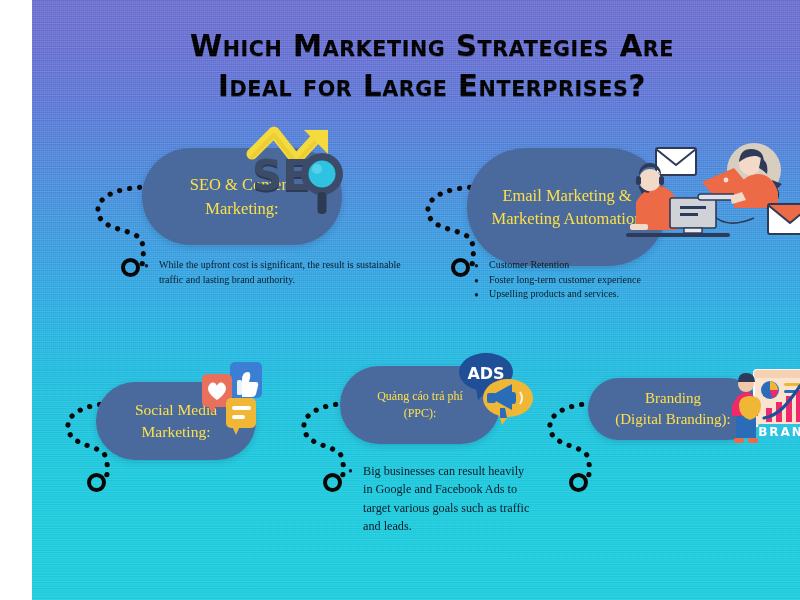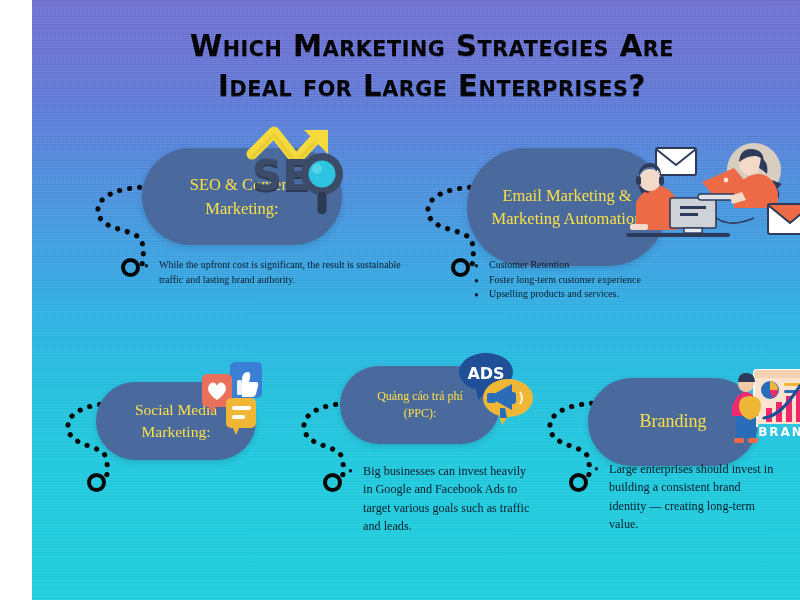--- a/index.html
+++ b/index.html
@@ -300,23 +300,24 @@
       <ellipse cx="54" cy="46" rx="25" ry="19" fill="#f0b736"></ellipse>
       <path d="M44 60 l12 2 l-8 11 Z" fill="#f0b736"></path>
       <path d="M40 42 l18 -10 l0 26 l-18 -10 Z" fill="#2b6cb8"></path>
       <rect x="33" y="41" width="9" height="10" rx="2" fill="#2b6cb8"></rect>
       <rect x="56" y="40" width="6" height="12" rx="3" fill="#2b6cb8"></rect>
       <path d="M46 56 l5 0 l2 10 l-7 0 Z" fill="#2b6cb8"></path>
       <path d="M66 40 q4 6 0 12" fill="none" stroke="#ffffff" stroke-width="2" opacity="0.85"></path>
     </g>
   </svg>
 
-  <div class="card" style="left:556px; top:378px; width:170px; height:88px; font-size:18px;">
+  <div class="card" style="left:556px; top:378px; width:170px; height:62px; font-size:15px;">
     <span class="ttl">
       <span>Branding</span><br>
+      <span>(Digital Branding):</span>
     </span>
   </div>
 
   <svg class="ill" style="left:694px; top:364px;" width="104" height="92" viewBox="0 0 104 92">
 
     <rect x="28" y="6" width="66" height="56" rx="3" fill="#fae3cf" stroke="#ffffff" stroke-width="2"></rect>
     <rect x="28" y="6" width="66" height="8" rx="3" fill="#f6d2b2"></rect>
 
     <circle cx="44" cy="26" r="9" fill="#2b6cb8"></circle>
     <path d="M44 26 L44 17 A9 9 0 0 1 52 26 Z" fill="#f0b736"></path>
@@ -363,25 +364,20 @@
     <ul>
       <li>Customer Retention</li>
       <li>Foster long-term customer experience</li>
       <li>Upselling products and services.</li>
     </ul>
   </div>
 
 
   <div class="bullets small" style="left:316px; top:462px; width:182px;">
     <ul>
-      <li>Big businesses can invest heavily in Google and Facebook Ads to target various goals such as traffic and leads.</li>
+      <li>Big businesses can result heavily in Google and Facebook Ads to target various goals such as traffic and leads.</li>
     </ul>
   </div>
 
-  <div class="bullets small" style="left:562px; top:460px; width:186px;">
-    <ul>
-      <li>Large enterprises should invest in building a consistent brand identity — creating long-term value.</li>
-    </ul>
-  </div>
 
   <div id="texture"></div>
   <div id="texture2"></div>
 </div>
 
 </body></html>

